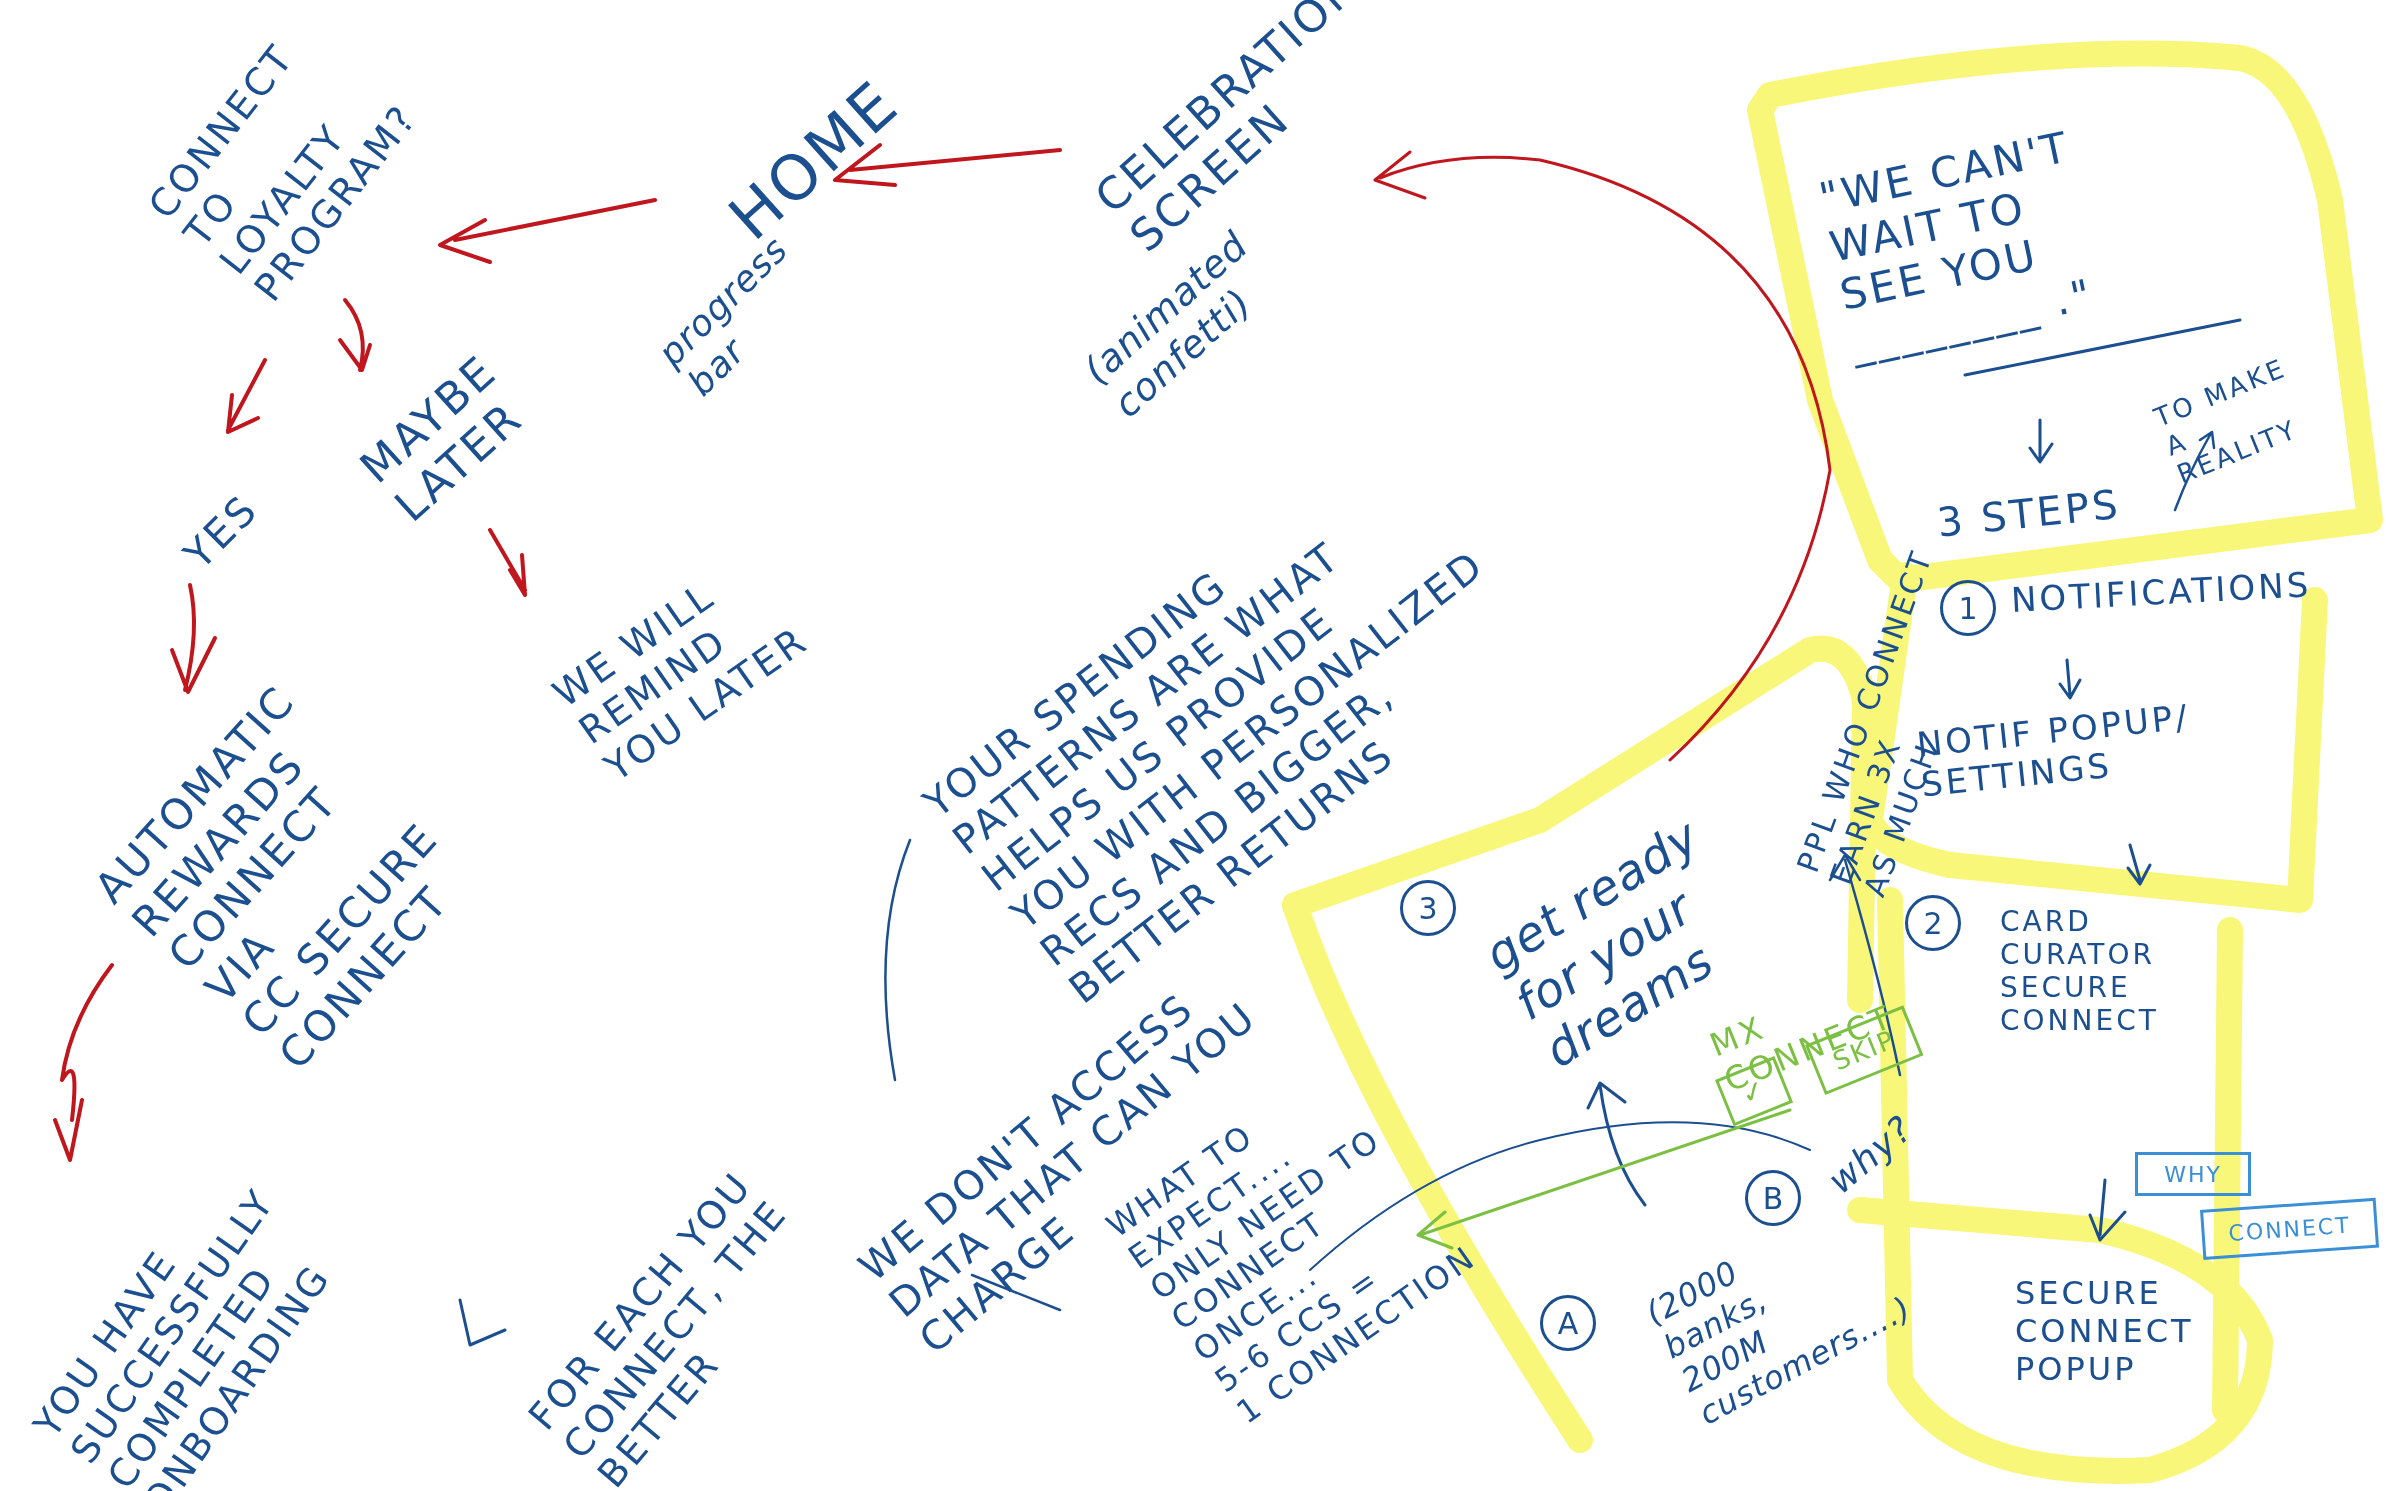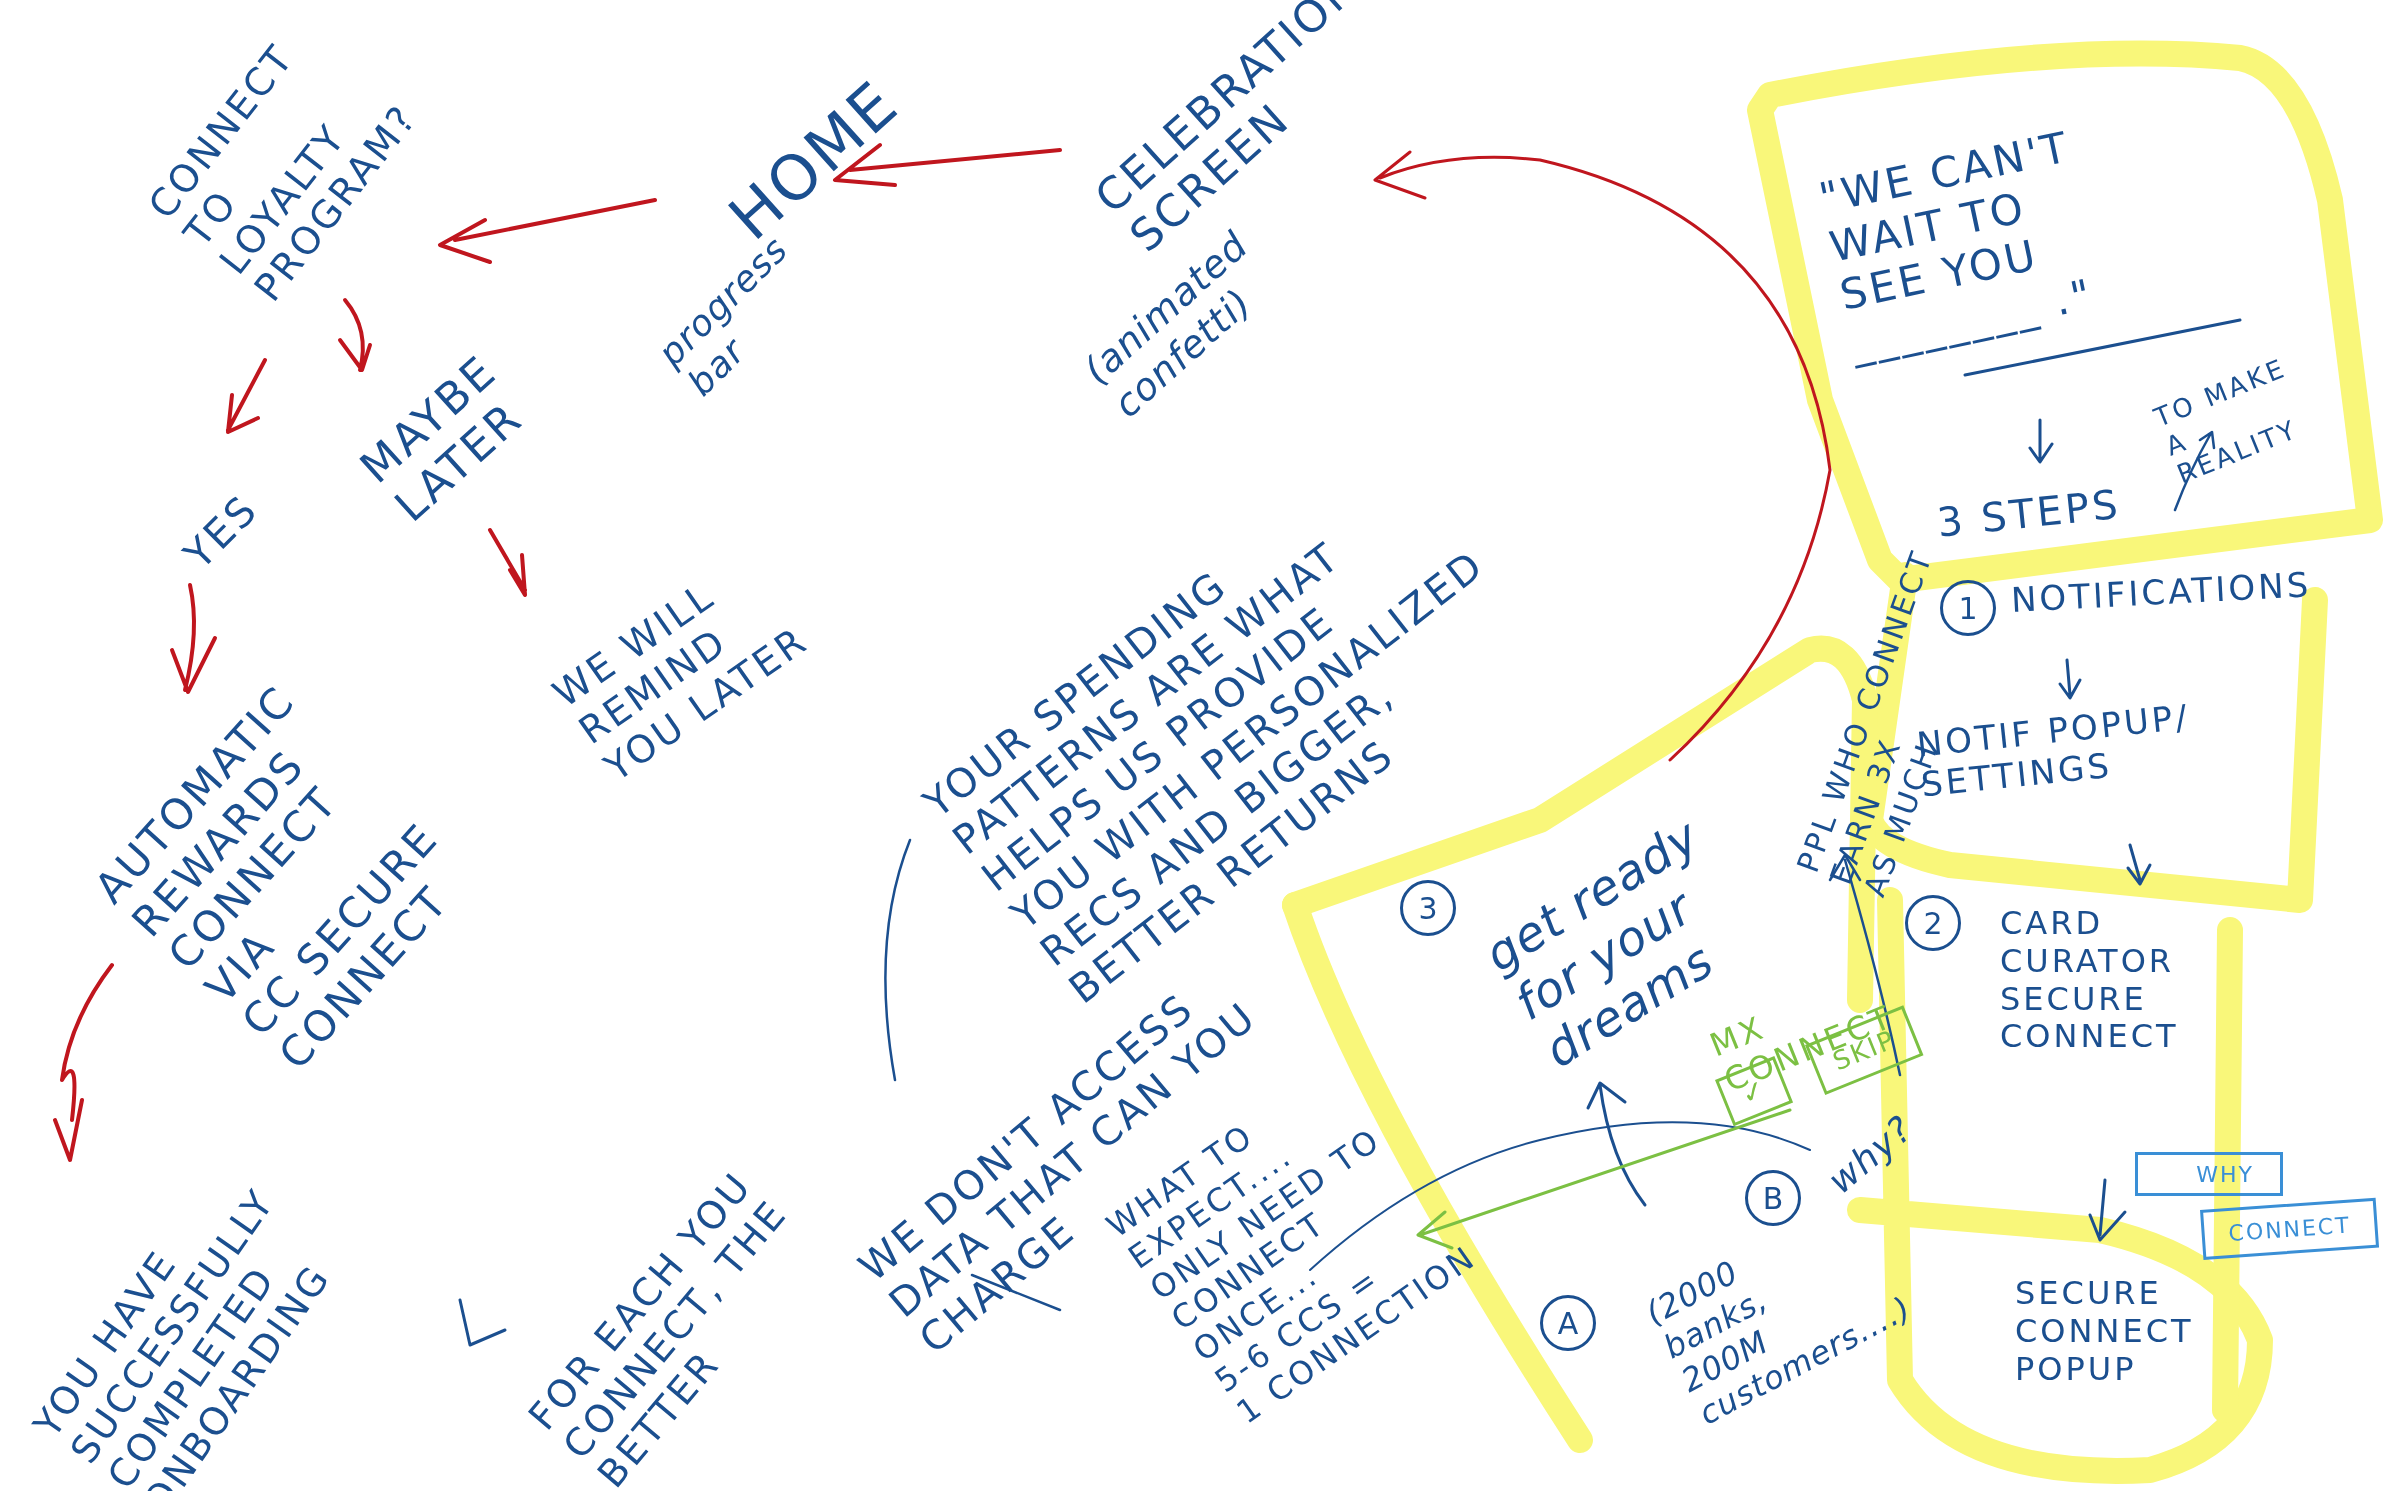--- a/index.html
+++ b/index.html
@@ -115,28 +115,28 @@
 <div class="note" style="left:2150px;top:405px;font-size:26px;transform:rotate(-22deg);">TO MAKE
 A
 REALITY</div>
 
 <div class="num" style="left:1940px;top:580px;">1</div>
 <div class="note" style="left:2010px;top:580px;font-size:34px;transform:rotate(-3deg);">NOTIFICATIONS</div>
 <div class="note" style="left:1915px;top:725px;font-size:34px;transform:rotate(-6deg);">NOTIF POPUP/
 SETTINGS</div>
 
 <div class="num" style="left:1905px;top:895px;">2</div>
-<div class="note" style="left:2000px;top:905px;font-size:32px;line-height:1.18;">CARD
+<div class="note" style="left:2000px;top:905px;font-size:28px;line-height:1.18;">CARD
 CURATOR
 SECURE
 CONNECT</div>
 <div class="note" style="left:2015px;top:1275px;font-size:32px;">SECURE
 CONNECT
 POPUP</div>
-<div class="box" style="left:2135px;top:1152px;width:110px;height:38px;border-color:#3a8fd6;color:#3a8fd6;font-size:22px;padding-left:32px;">WHY</div>
+<div class="box" style="left:2135px;top:1152px;width:110px;height:38px;border-color:#3a8fd6;color:#3a8fd6;font-size:22px;">WHY</div>
 <div class="box" style="left:2200px;top:1210px;width:170px;height:44px;border-color:#3a8fd6;color:#3a8fd6;font-size:22px;transform:rotate(-4deg);">CONNECT</div>
 
 <div class="num" style="left:1400px;top:880px;">3</div>
 <div class="note lower" style="left:1475px;top:935px;font-size:48px;transform:rotate(-32deg);">get ready
 for your
 dreams</div>
 
 <div class="note" style="left:1790px;top:865px;font-size:30px;transform:rotate(-70deg);">PPL WHO CONNECT
 EARN 3x
 AS MUCH</div>

